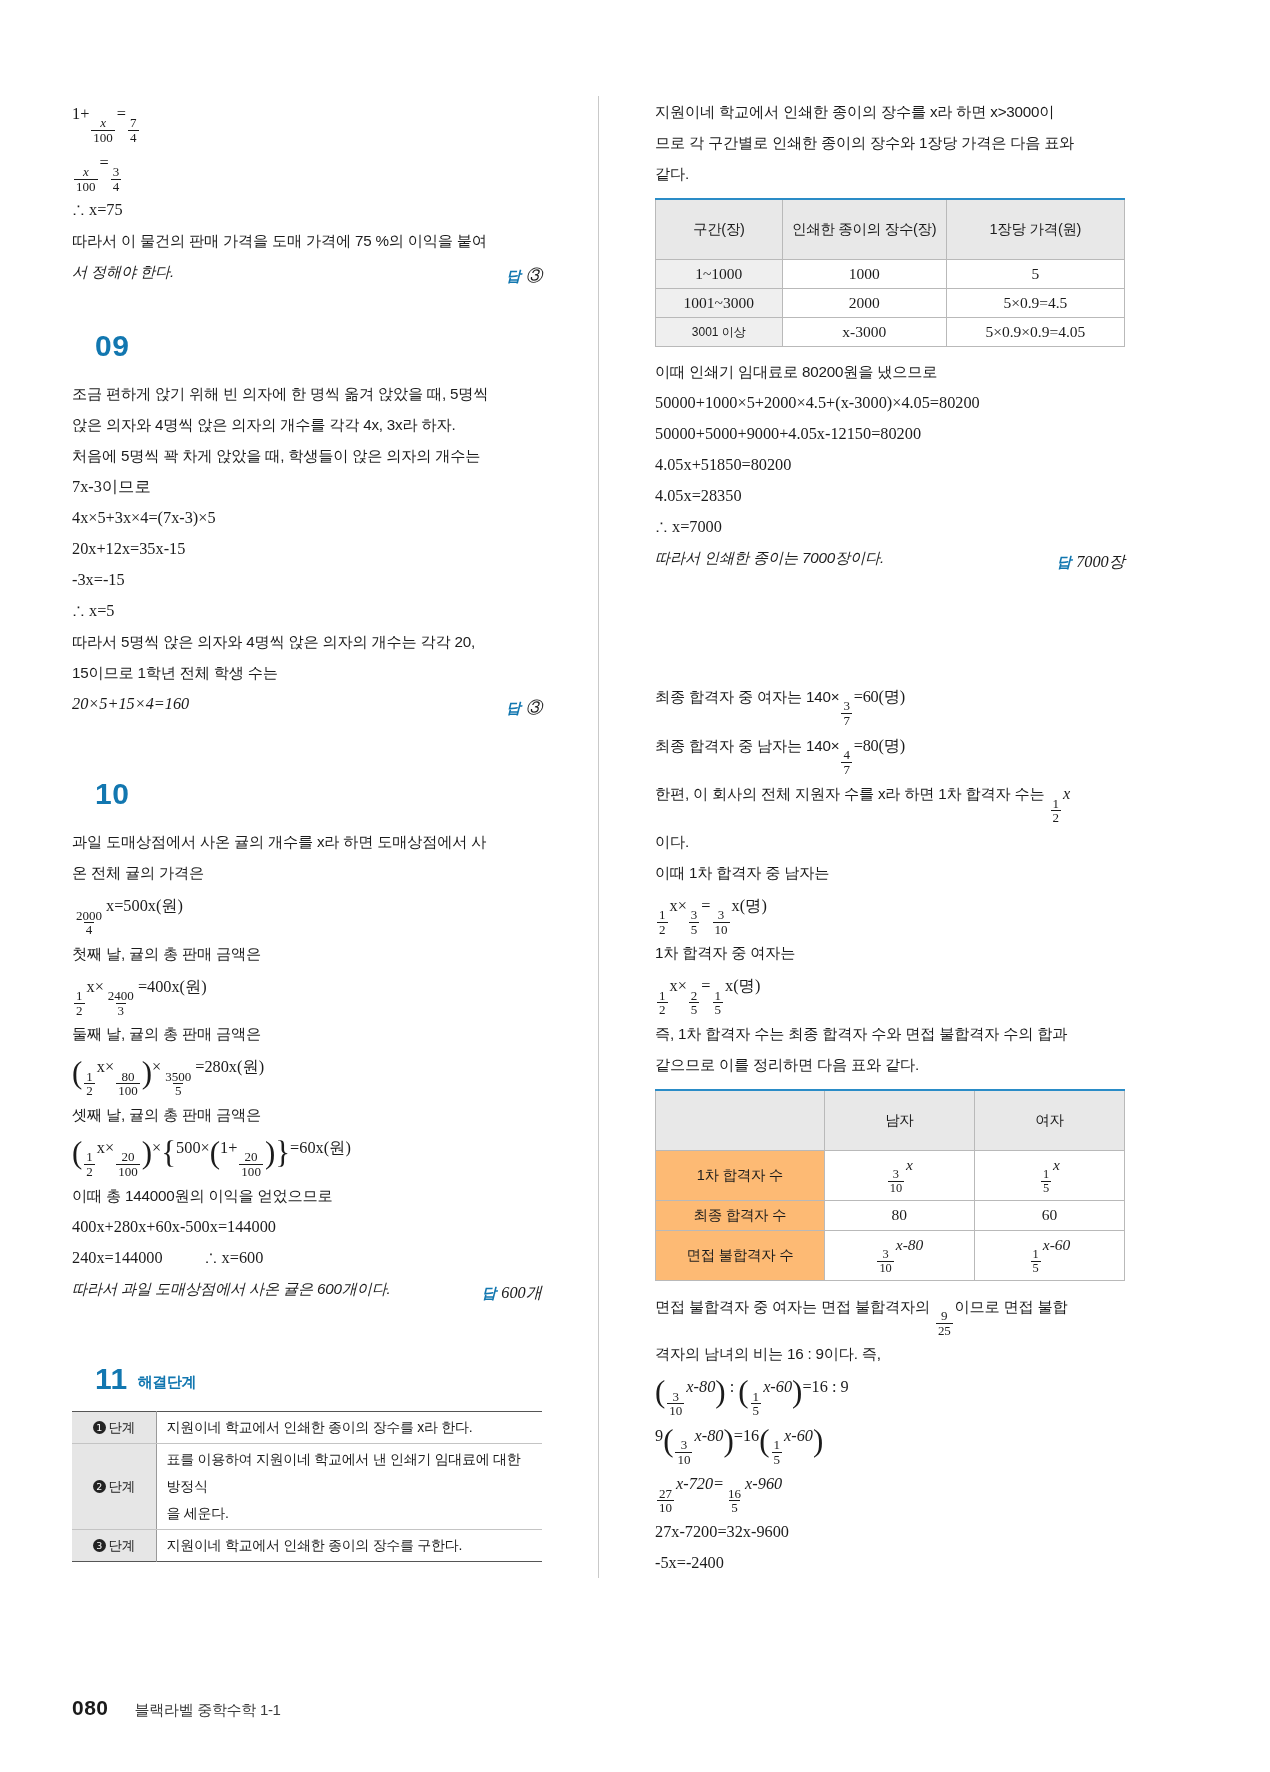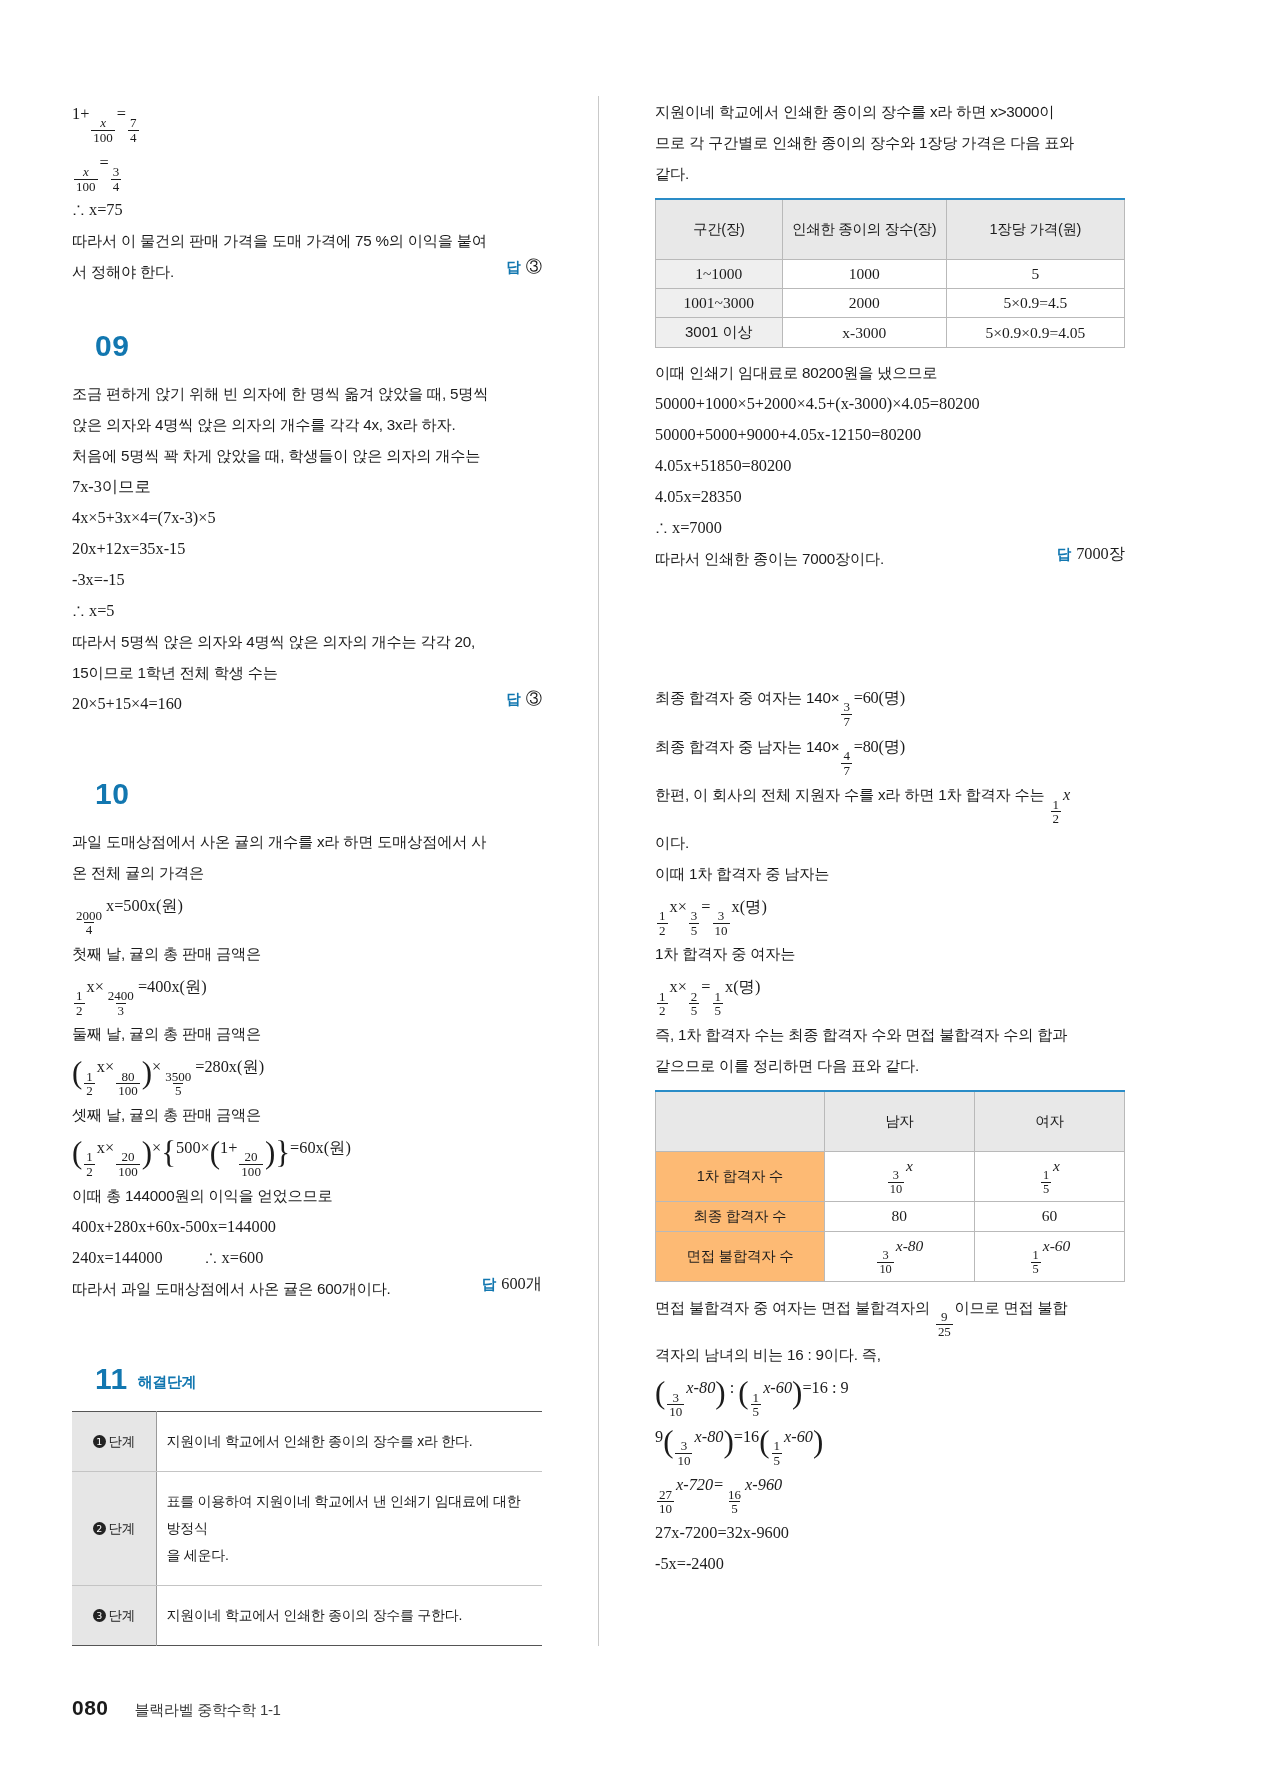--- a/index.html
+++ b/index.html
@@ -84,21 +84,21 @@
     line-height:1;
     margin-left:23px;
   }
   .sec-head { display:flex; align-items:flex-end; gap:10px; margin-bottom:17px; }
   .sec-sub {
     font-size:15px; font-weight:bold; color:#1277b0;
     letter-spacing:-0.4px; padding-bottom:2px;
   }
 
   
-  .ans-row { display:flex; align-items:flex-start; }
+  .ans-row { display:flex; align-items:flex-end;font-style:italic; }
   .ans-row .txt { flex:1 1 auto; }
   .ans-tag { white-space:nowrap; }
   .ans-label {
     color:#1277b0; font-weight:bold; font-size:14.5px;
     font-family:"Liberation Sans","DejaVu Sans",sans-serif;
     margin-right:5px;
   }
   .ans-val {
     font-family:"Liberation Serif","DejaVu Serif",serif;
     font-size:16.3px;
@@ -140,21 +140,21 @@
   table.steps {
     border-collapse:collapse;
     width:100%;
     margin-top:6px;
     border-top:1.6px solid #555;
     border-bottom:1.6px solid #555;
   }
   table.steps td {
     border:none;
     border-bottom:1px solid #c4c4c4;
-    padding:16px 10px;
+    padding:2px 10px;
     font-family:"Liberation Sans","DejaVu Sans",sans-serif;
     font-size:14px;
     letter-spacing:-0.3px;
     line-height:27px;
     vertical-align:middle;
   }
   table.steps tr:last-child td { border-bottom:none; }
   table.steps td.step-no {
     width:84px;
     background:#e6e6e6;
@@ -370,21 +370,21 @@
               <td class="rowhead-light" style="background:#efefef">1~1000</td>
               <td>1000</td>
               <td>5</td>
             </tr>
             <tr>
               <td class="rowhead-light" style="background:#efefef">1001~3000</td>
               <td>2000</td>
               <td>5×0.9=4.5</td>
             </tr>
             <tr>
-              <td class="rowhead-light" style="background:#efefef;font-family:'Liberation Sans',sans-serif;font-size:15px">3001 이상</td>
+              <td class="rowhead-light" style="background:#efefef;font-family:'Liberation Sans',sans-serif;font-size:12px">3001 이상</td>
               <td>x-3000</td>
               <td>5×0.9×0.9=4.05</td>
             </tr>
           </tbody>
         </table>
 
         <div class="ko">이때 인쇄기 임대료로 80200원을 냈으므로</div>
         <div class="math">50000+1000×5+2000×4.5+(x-3000)×4.05=80200</div>
         <div class="math">50000+5000+9000+4.05x-12150=80200</div>
         <div class="math">4.05x+51850=80200</div>

